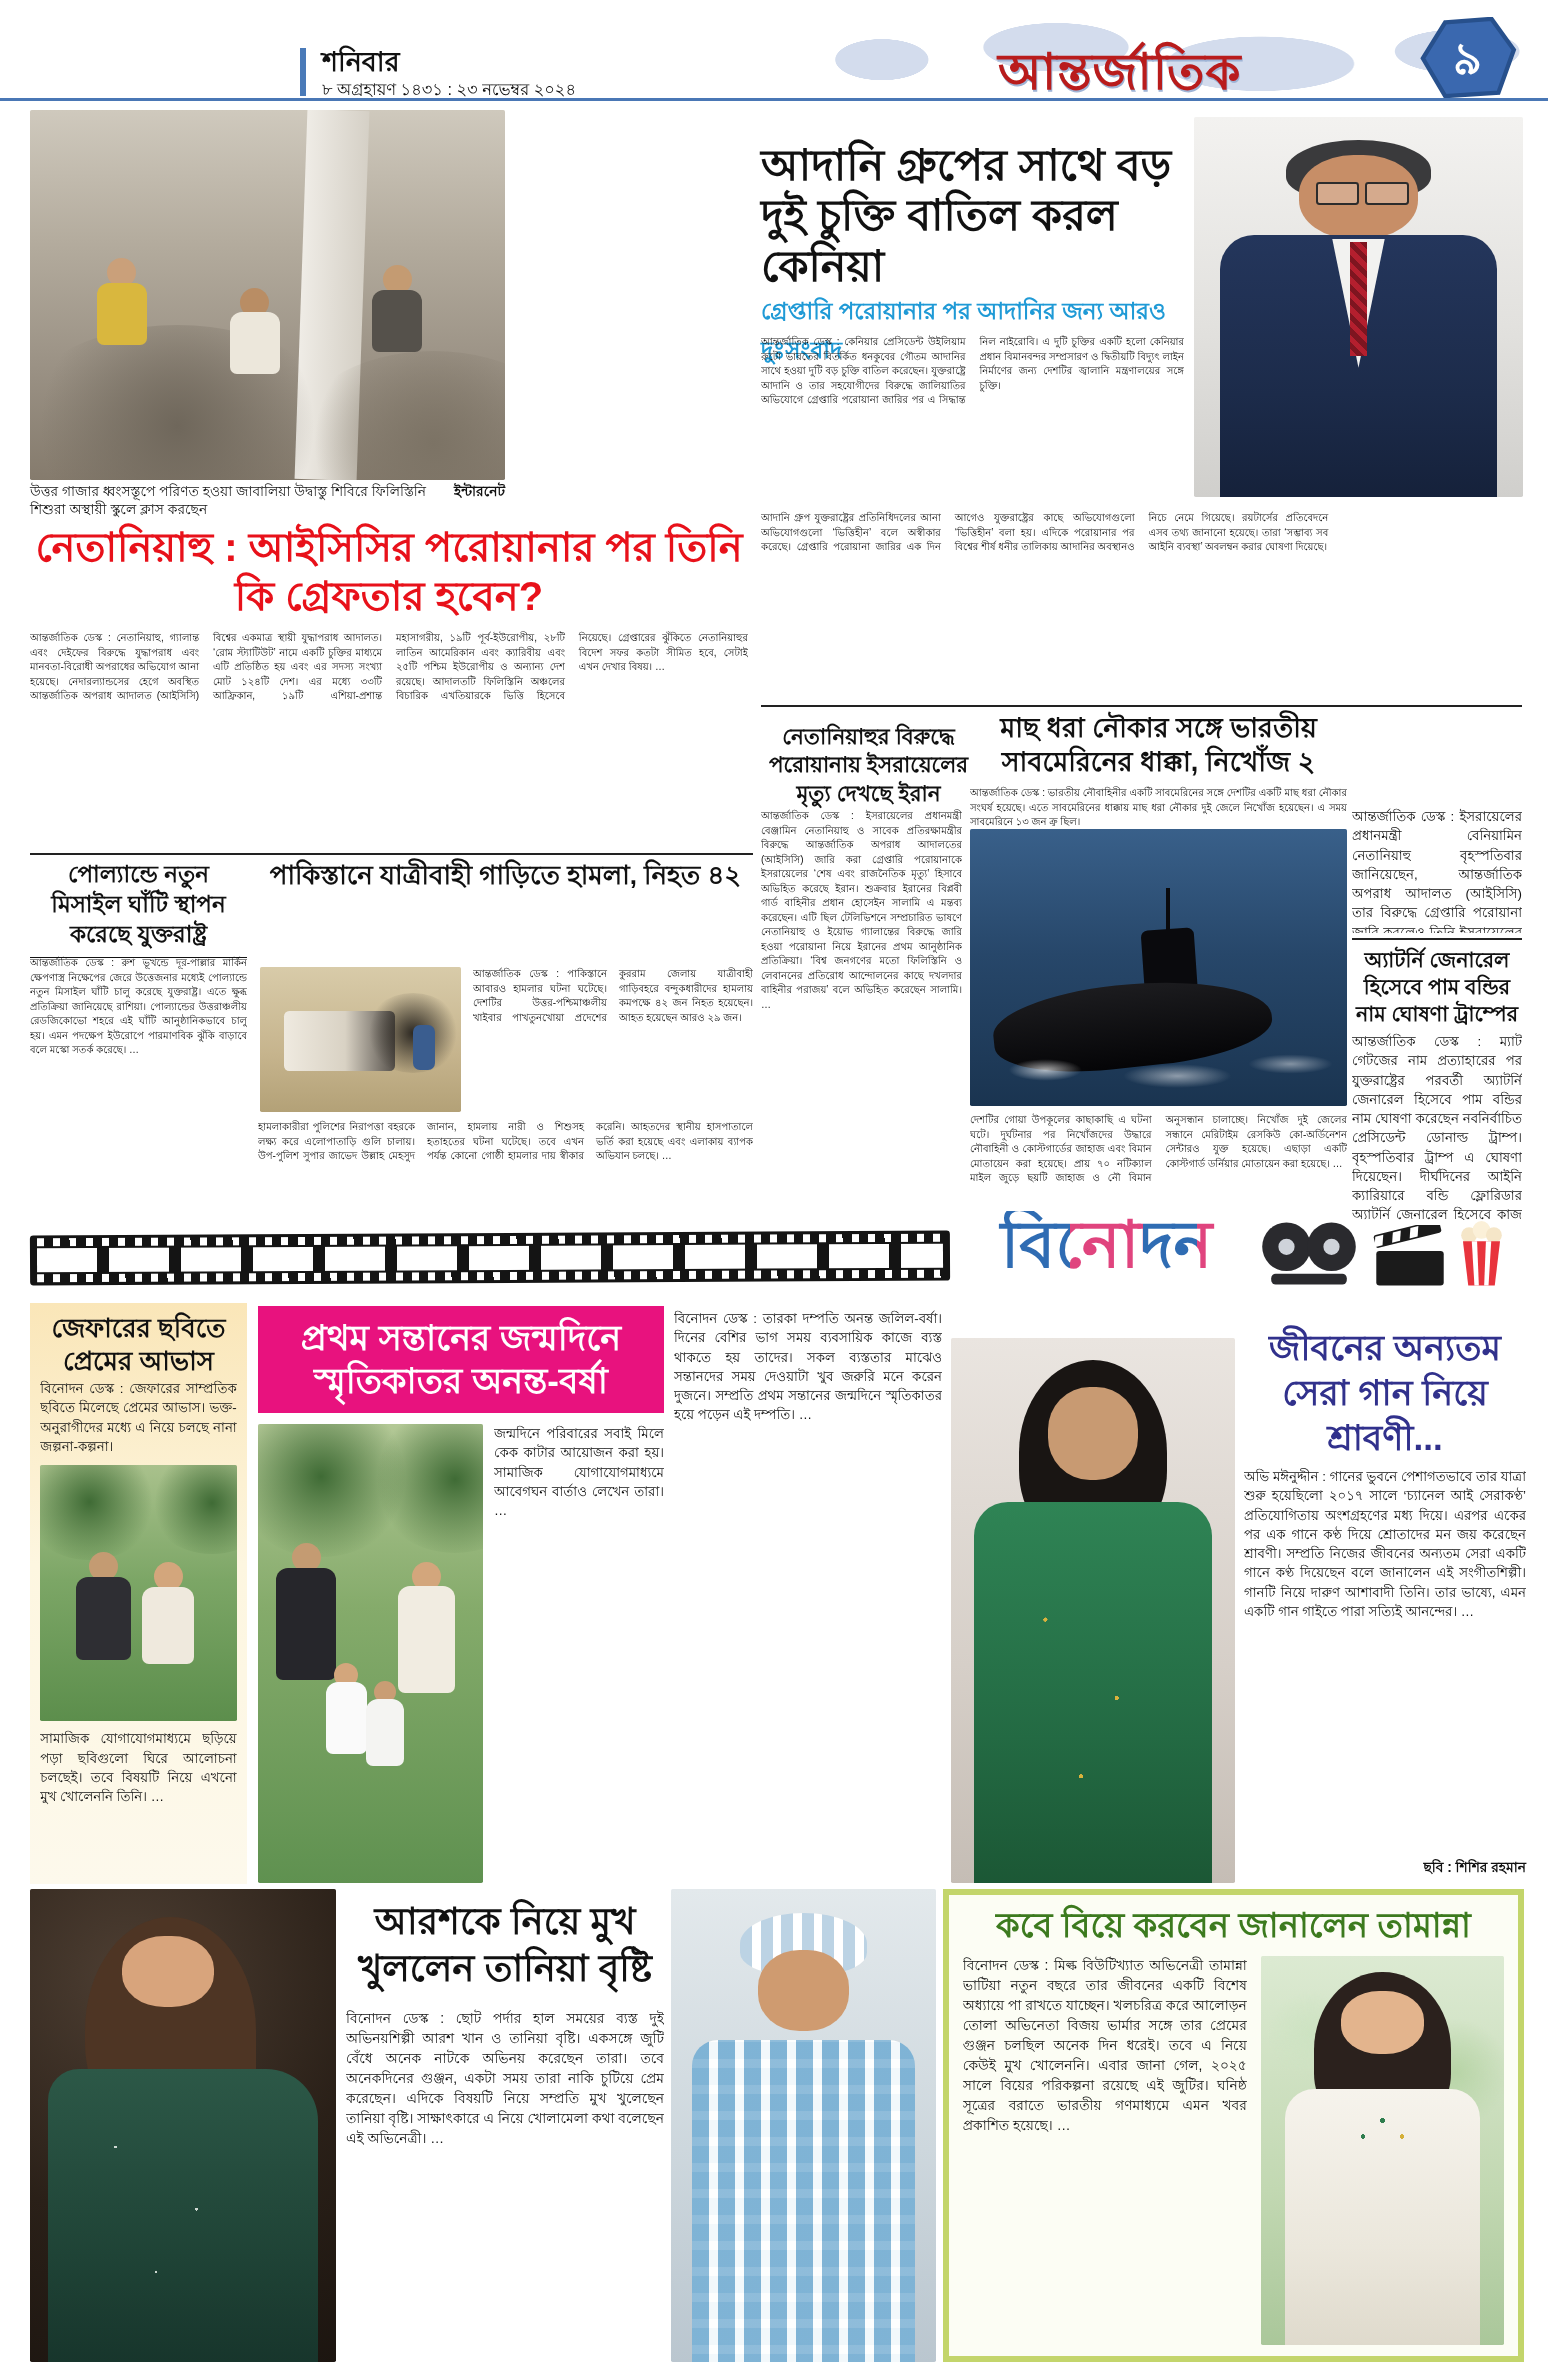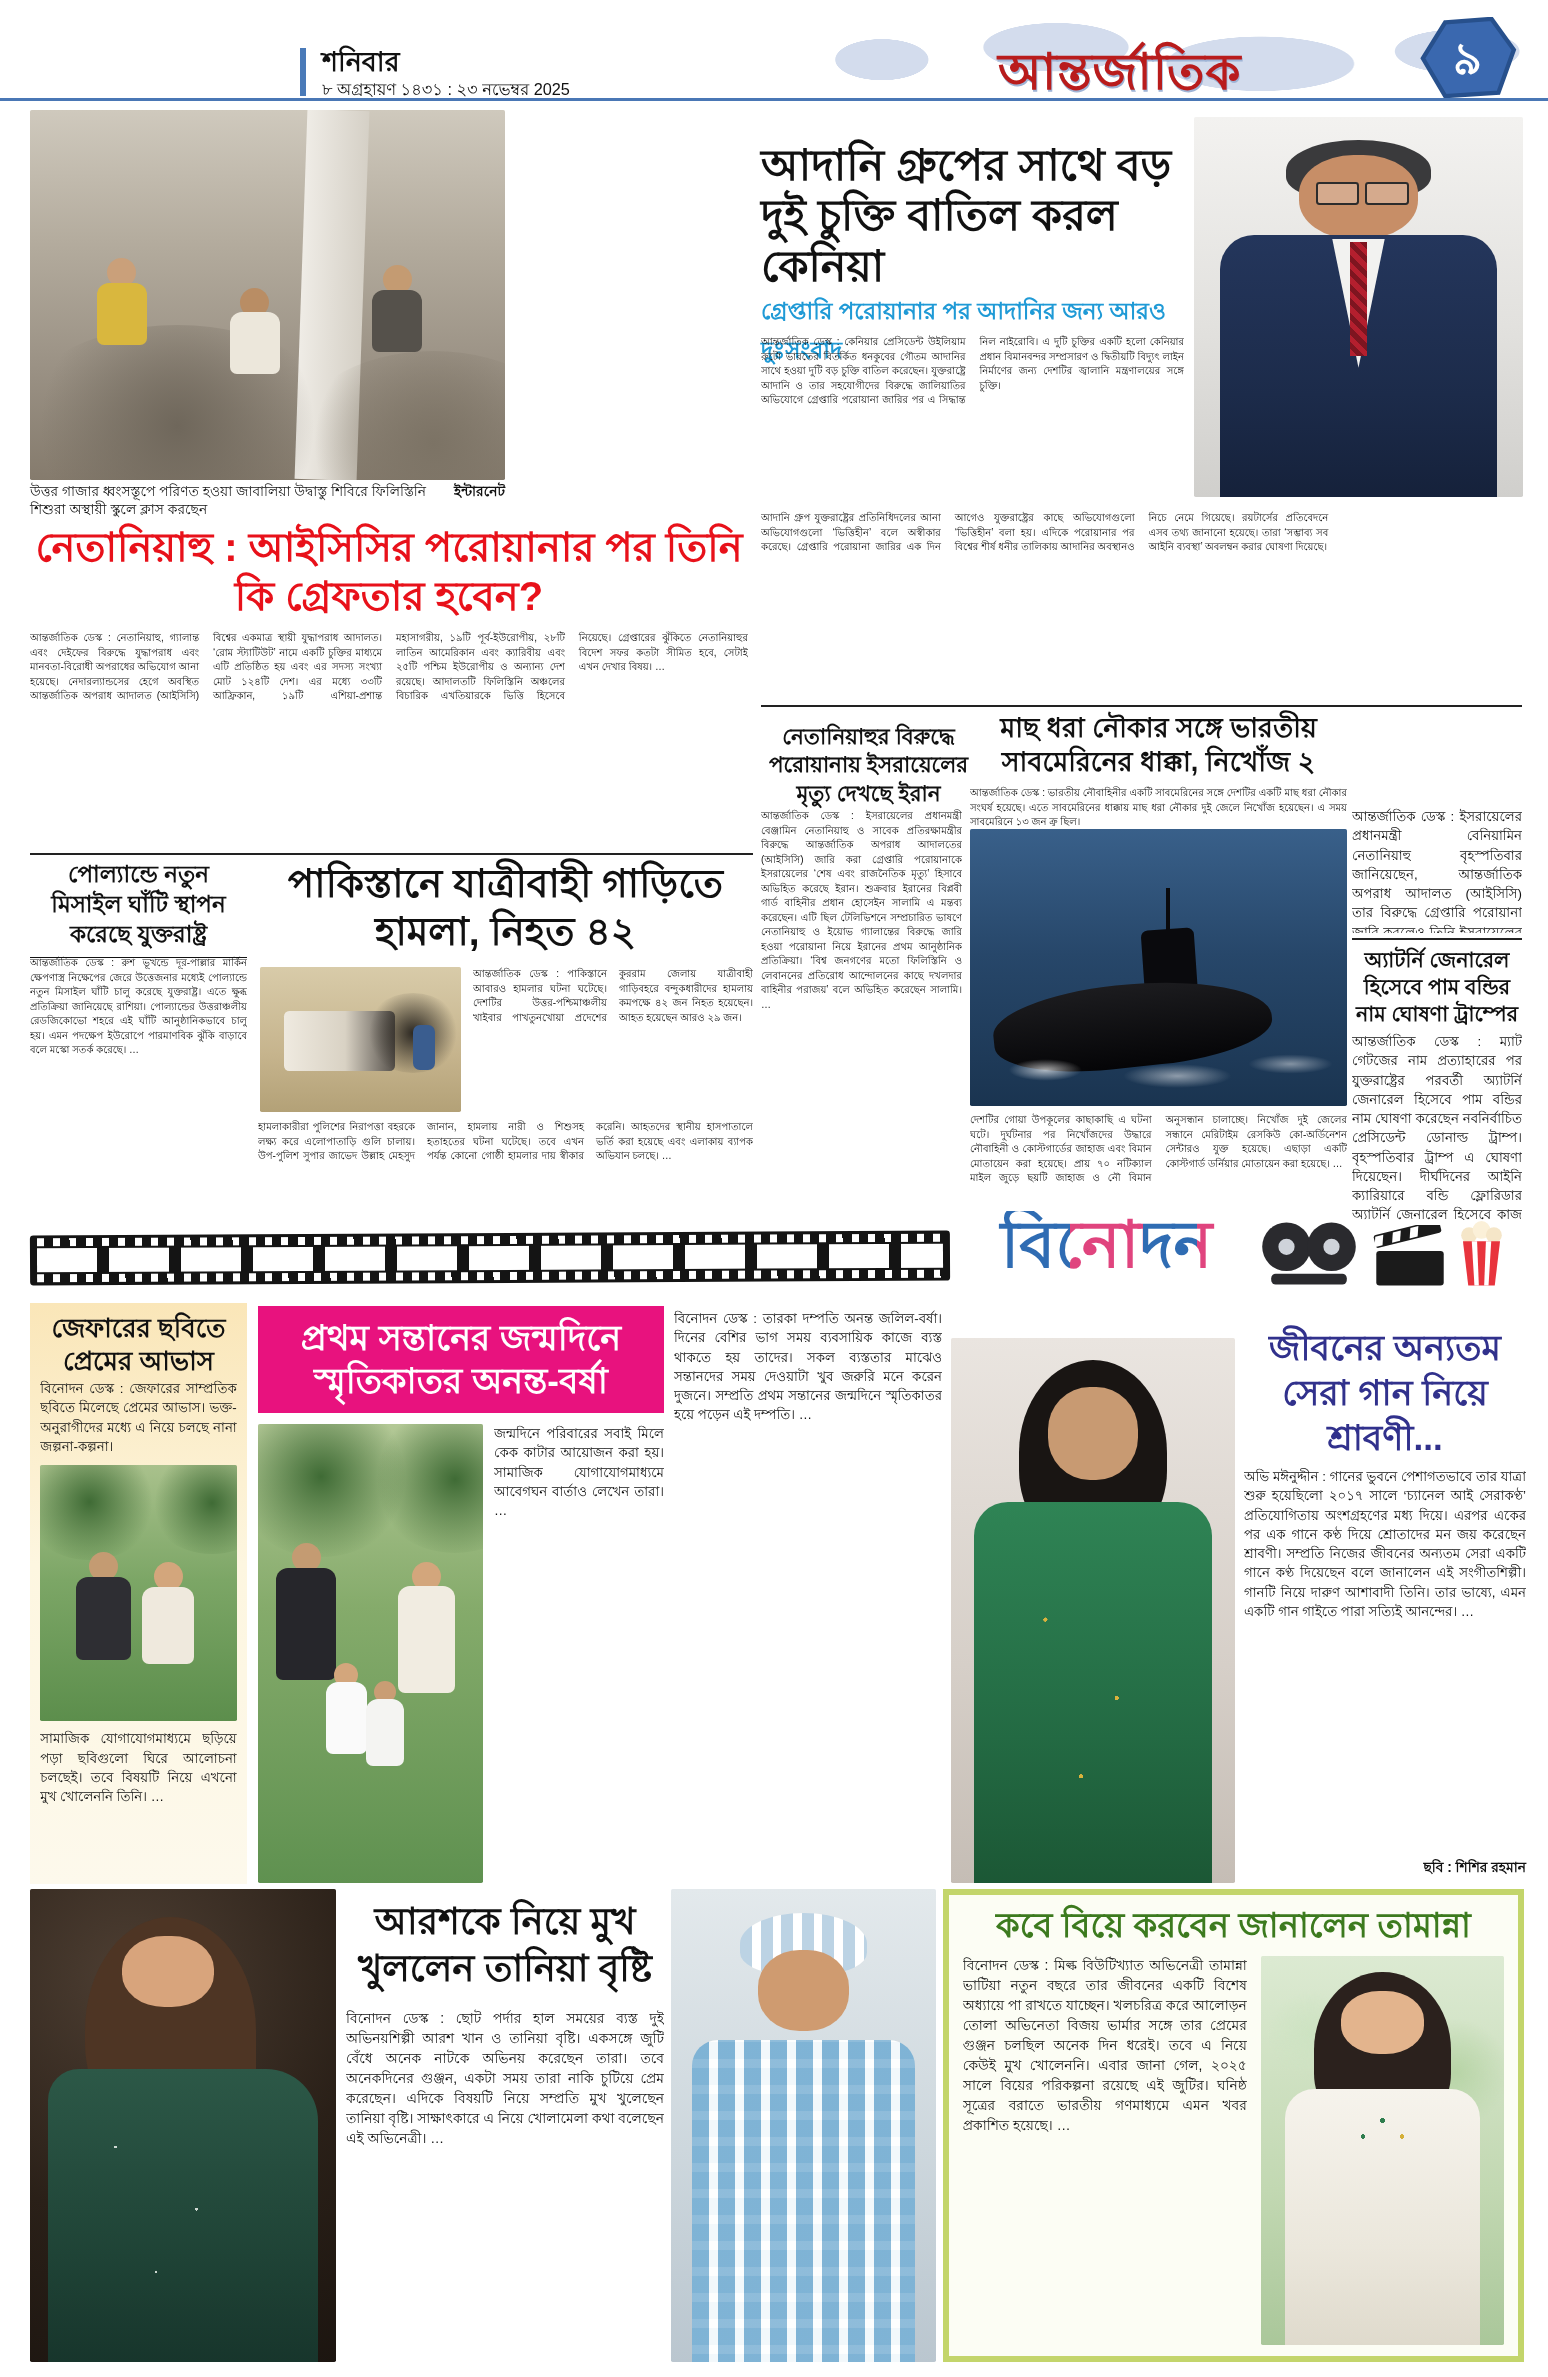--- a/index.html
+++ b/index.html
@@ -79,21 +79,21 @@
 
   .icc-headline{left:1352px;top:716px;width:170px;text-align:center;font-weight:800;font-size:20.6px;line-height:1.32;}
   .icc-body{left:1352px;top:807px;width:170px;height:126px;font-size:13.3px;}
   .rule-c{left:1352px;top:938px;width:170px;height:1.7px;background:#222;}
   .bondi-headline{left:1352px;top:946px;width:170px;text-align:center;font-weight:800;font-size:20.6px;line-height:1.32;}
   .bondi-body{left:1352px;top:1032px;width:170px;height:188px;font-size:13.3px;}
 
   .pol-headline{left:30px;top:860px;width:217px;text-align:center;font-weight:800;font-size:23px;
      line-height:1.3;border-bottom:1.7px solid #111;padding-bottom:6.9px;}
   .pol-body{left:30px;top:956px;width:217px;height:263px;}
-  .pak-headline{left:258px;top:860px;width:495px;text-align:center;font-weight:800;font-size:39px;line-height:1.22;}
+  .pak-headline{left:258px;top:860px;width:495px;text-align:center;font-weight:800;font-size:26px;line-height:1.22;}
   .pak-photo{left:260px;top:967px;width:201px;height:145px;
      background:linear-gradient(180deg,#d8cba9 0%,#c6b48d 60%,#b3a177 100%);}
   .pk-truck{position:absolute;left:12%;top:30%;width:55%;height:42%;border-radius:5.2px;
      background:linear-gradient(90deg,#efeae0 0%,#d9d2c4 55%,#55504a 100%);}
   .pk-burn{position:absolute;left:52%;top:18%;width:48%;height:55%;border-radius:50%;
      background:radial-gradient(circle,#2c2822 0%,rgba(44,40,34,.0) 70%);}
   .pk-man{position:absolute;left:76%;top:40%;width:22.4px;height:45px;border-radius:6.9px;background:#3a5d8f;}
   .pak-body1{left:473px;top:967px;width:280px;height:148px;column-count:2;column-gap:12px;}
   .pak-body2{left:258px;top:1120px;width:495px;height:100px;column-count:3;column-gap:12px;}
 
@@ -179,21 +179,21 @@
        radial-gradient(6px 6px at 60% 18%,#d4af37 40%,transparent 41%),
        linear-gradient(180deg,#f6f3ec 0%,#ebe7dc 60%,#ded9cb 100%);}
 </style>
 </head>
 <body>
 
 <div class="page">
 
   <div class="abs vbar"></div>
   <div class="abs day">শনিবার</div>
-  <div class="abs date">৮ অগ্রহায়ণ ১৪৩১ : ২৩ নভেম্বর 2025</div>
+  <div class="abs date">৮ অগ্রহায়ণ ১৪৩১ : ২৩ নভেম্বর ২০২৪</div>
   <div class="abs map-band"></div>
   <div class="abs section-title">আন্তর্জাতিক</div>
   <div class="abs page-badge">
     <svg width="103" height="81" viewBox="0 0 120 94">
       <polygon points="34,6 88,2 114,38 96,88 34,92 8,48" fill="#3a68af" stroke="#27508c" stroke-width="5"></polygon>
       <text x="60" y="66" text-anchor="middle" font-size="52" font-weight="bold" fill="#ffffff">৯</text>
     </svg>
   </div>
   <div class="abs head-rule"></div>
 

